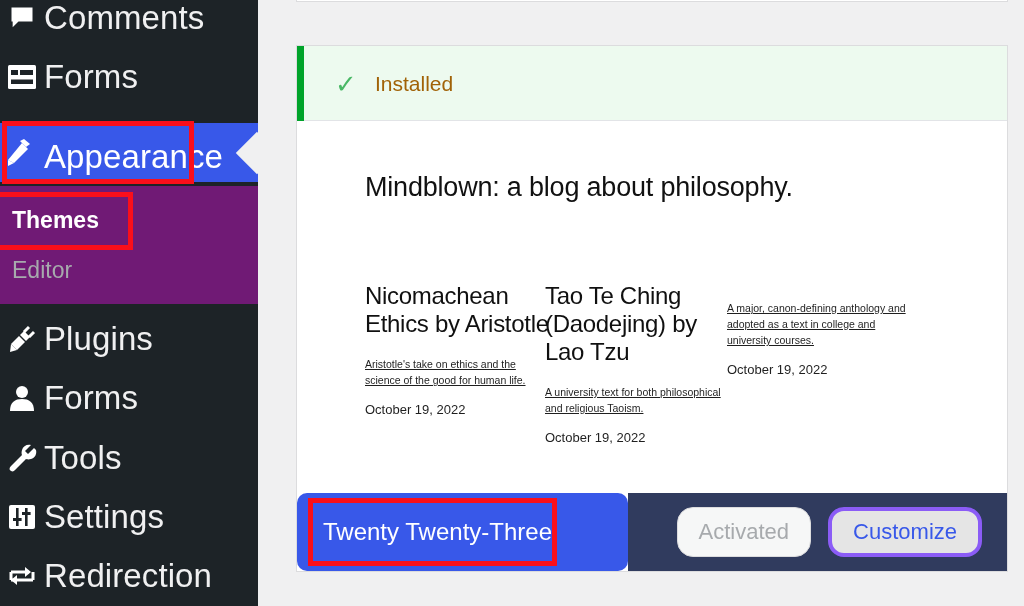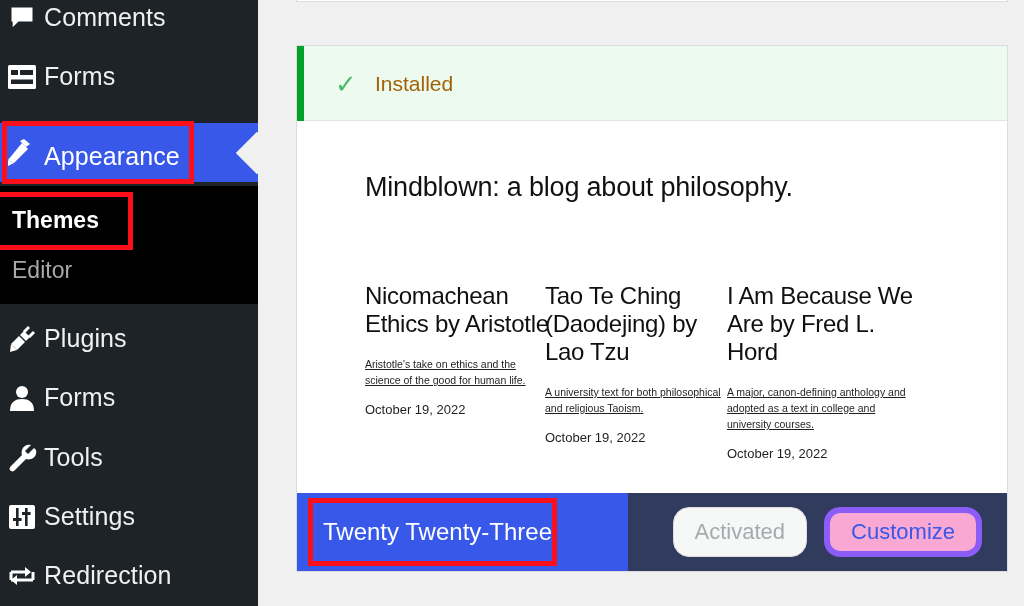--- a/index.html
+++ b/index.html
@@ -22,21 +22,21 @@
     display: flex; align-items: center;
   }
   .menu-icon {
     width: 44px; min-width: 44px; height: 34px;
     display: flex; align-items: center; justify-content: center;
     margin-left: 0px;
   }
   .menu-icon svg { display:block; }
   .menu-label {
     color: #f0f0f1;
-    font-size: 25px;
+    font-size: 33px;
     letter-spacing: 0.1px;
     white-space: nowrap;
   }
   .menu-item.current { background: #3858e9; }
   .menu-item.current .menu-label { color: #ffffff; margin-top: 8px; }
 
   
   .notch {
     position: absolute; right: 0; top: 0;
     width: 24px; height: 59px;
@@ -46,21 +46,21 @@
     content: "";
     position: absolute; right: -14px; top: 50%;
     width: 30px; height: 30px;
     background: #f0f0f1;
     transform: translateY(-50%) rotate(45deg);
   }
 
   
   #submenu {
     position: absolute; left: 0; width: 258px;
-    background: #000000;
+    background: #701a75;
   }
   .sub-item {
     position: absolute; left: 0; width: 258px; height: 48px;
     display: flex; align-items: center;
     padding-left: 12px;
   }
   .sub-label { font-size: 23px; white-space: nowrap; }
   .sub-item.current .sub-label { color: #ffffff; font-weight: 700; }
   .sub-item.normal .sub-label { color: #a7aaad; font-weight: 400; }
 
@@ -137,40 +137,41 @@
   #theme-footer {
     position: absolute; left: 0; bottom: 0;
     width: 712px; height: 78px;
     display: flex;
   }
   #theme-name-zone {
     width: 331px; height: 78px;
     background: #3858e9;
     display: flex; align-items: center;
     padding-left: 26px;
+    border-radius: 10px;
   }
   #theme-name {
     color: #ffffff; font-size: 24px; white-space: nowrap;
   }
   #theme-actions-zone {
     flex: 1; height: 78px;
     background: #303b5e;
     display: flex; align-items: center; justify-content: flex-end;
     padding-right: 27px; gap: 17px;
   }
   .tbtn {
     height: 50px; border-radius: 16px;
     display: flex; align-items: center; justify-content: center;
     padding: 0 21px; font-size: 22px; white-space: nowrap;
   }
   #btn-activated {
     background: #f6f7f7; border: 1px solid #dcdcde; color: #a7aaad;
   }
   #btn-customize {
-    background: #f9a8d4; border: 6px solid #8b5cf6; color: #3858e9;
+    background: #e5e5e5; border: 4px solid #8b5cf6; color: #3858e9;
   }
 
   
   .anno {
     position: absolute;
     border: 5px solid #fa0f1b;
     pointer-events: none;
   }
   #anno-appearance { left: 2px;   top: 121px; width: 192px; height: 63px; }
   #anno-themes     { left: -8px;  top: 192px; width: 141px; height: 58px; }
@@ -307,21 +308,20 @@
           <div class="post-date">October 19, 2022</div>
         </div>
 
         <div class="post-col c2">
           <div class="post-title">Tao Te Ching (Daodejing) by Lao Tzu</div>
           <div class="post-excerpt">A university text for both philosophical and religious Taoism.</div>
           <div class="post-date">October 19, 2022</div>
         </div>
 
         <div class="post-col c3">
-          <div class="post-title">I Am Because We Are by Fred L. Hord</div>
           <div class="post-excerpt">A major, canon-defining anthology and adopted as a text in college and university courses.</div>
           <div class="post-date">October 19, 2022</div>
         </div>
 
       </div>
 
       <div id="theme-footer">
         <div id="theme-name-zone">
           <span id="theme-name">Twenty Twenty-Three</span>
         </div>

